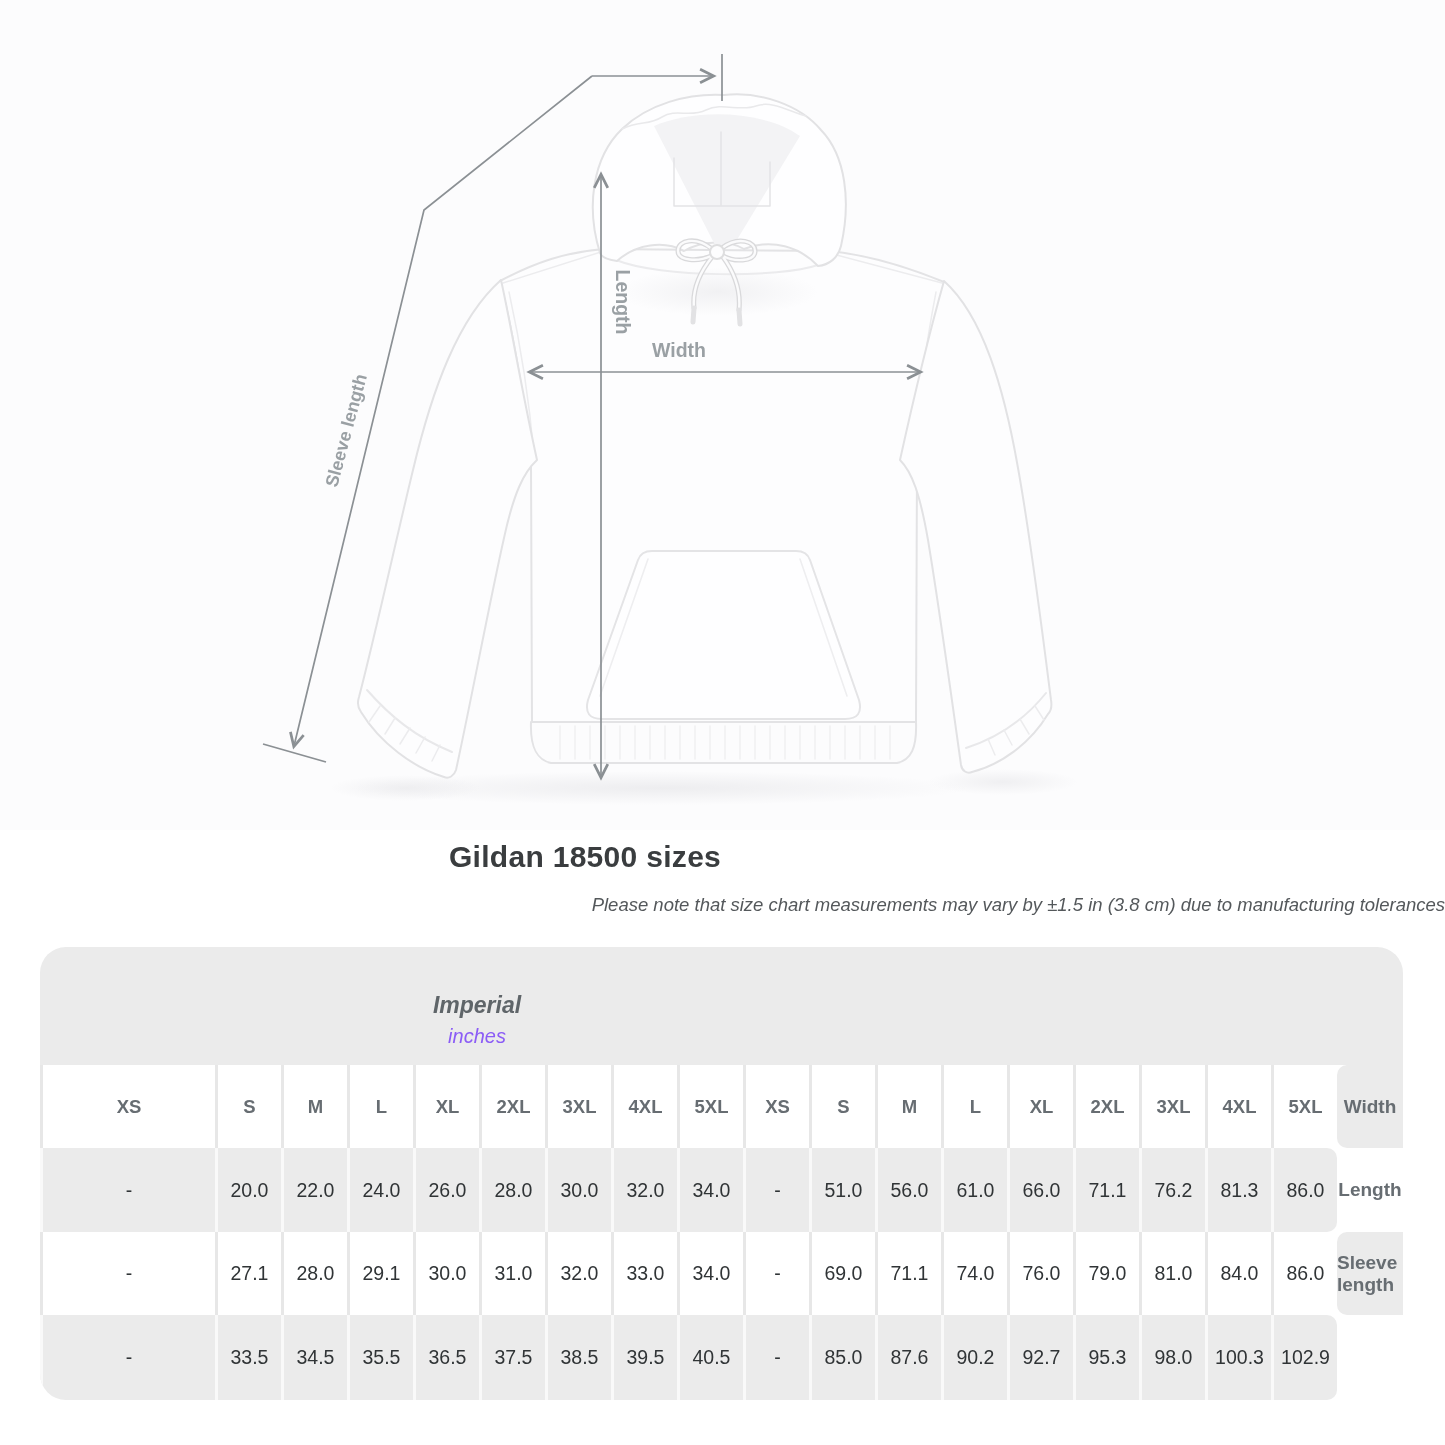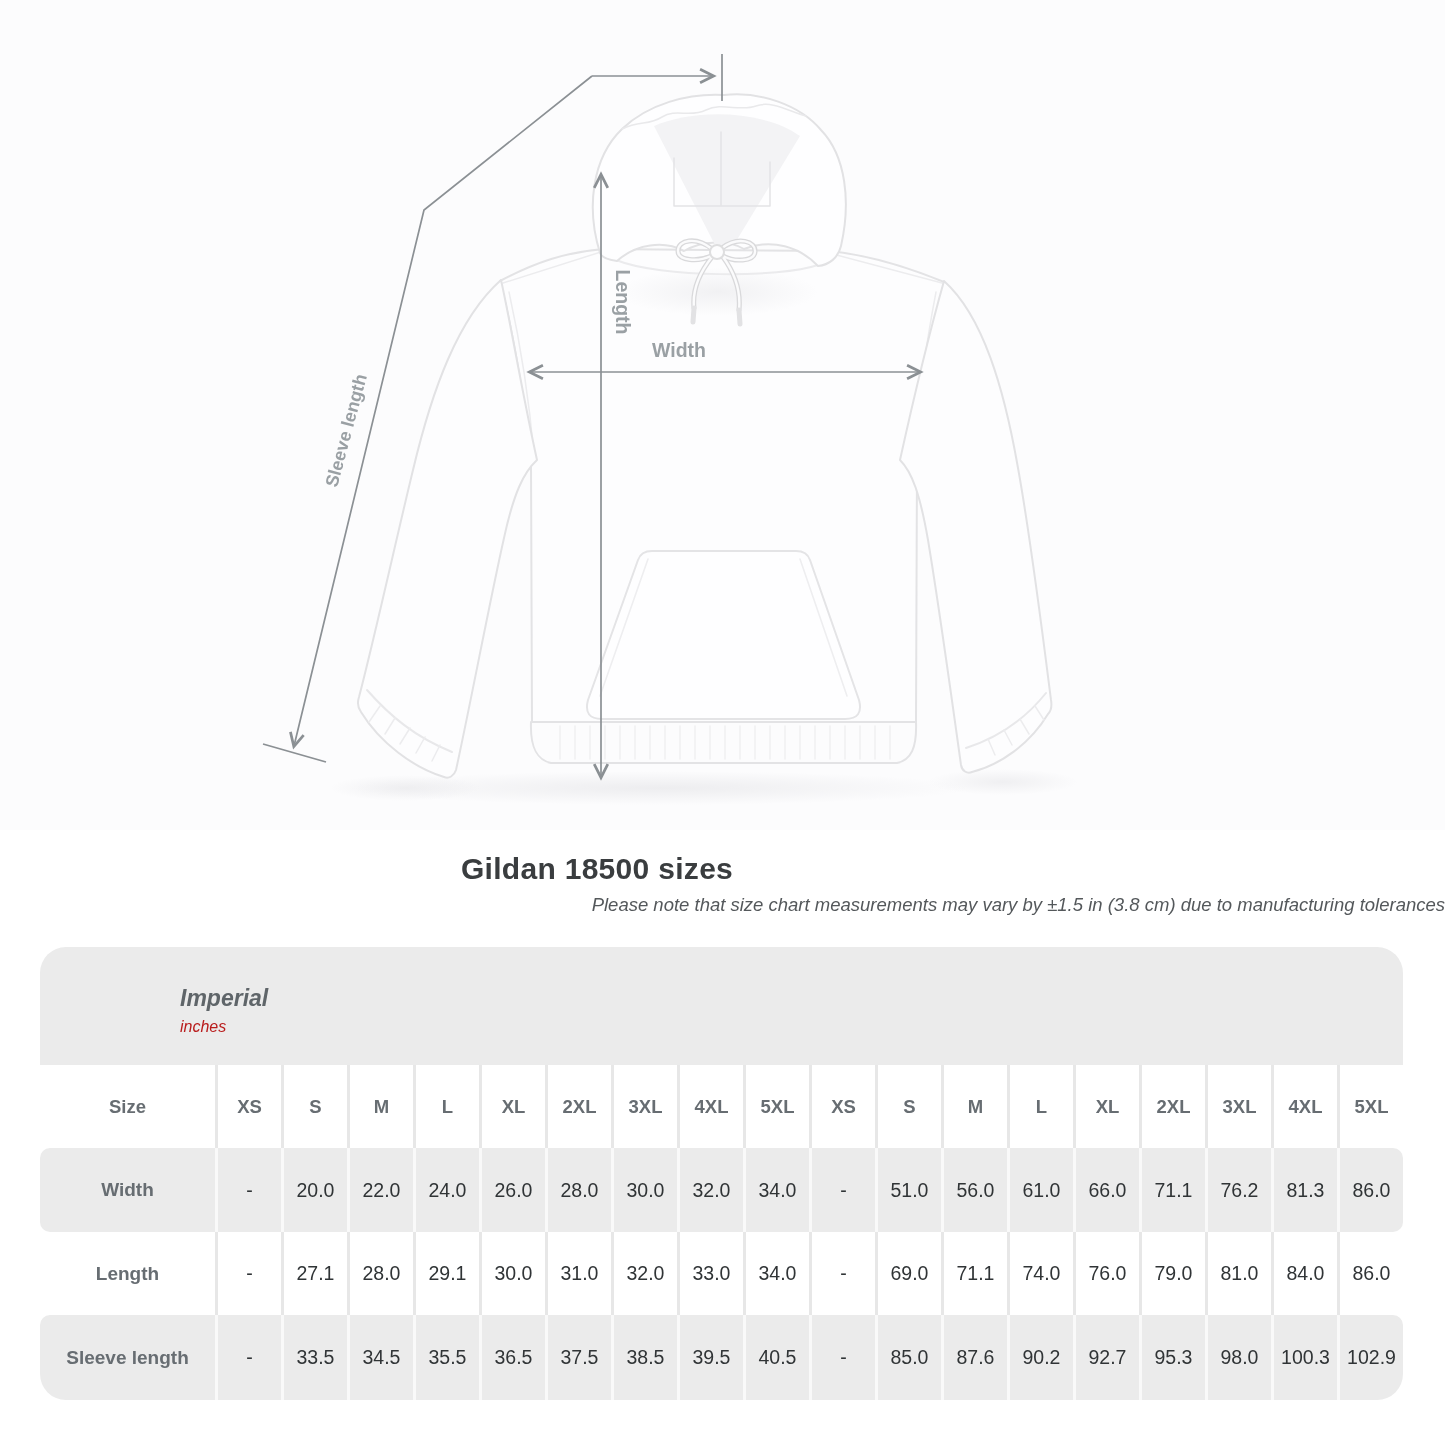--- a/index.html
+++ b/index.html
@@ -1,33 +1,33 @@
 <!DOCTYPE html>
 <html><head>
 <meta charset="utf-8">
 <style>
   html,body{margin:0;padding:0;background:#ffffff;}
   .page{position:relative;width:1445px;height:1445px;background:#ffffff;overflow:hidden;
         font-family:"Liberation Sans", sans-serif;}
   .photo-area{position:absolute;left:0;top:0;width:1445px;height:830px;background:#fcfcfd;}
-  .page-title{position:absolute;left:0;top:836px;width:1162px;margin:16px;text-align:center;
+  .page-title{position:absolute;left:0;top:836px;width:1162px;margin:4px;text-align:center;
         font-size:30px;font-weight:bold;color:#3a3d3f;letter-spacing:.3px;}
   .page-note{position:absolute;left:0;top:894px;width:1445px;margin:0;text-align:right;
         font-style:italic;font-size:18.5px;color:#54585b;}
 
   
   .size-table{position:absolute;left:40px;top:947px;width:1363px;height:453px;
         border-radius:26px;overflow:hidden;background:#ffffff;}
   .band{position:relative;width:100%;height:118px;background:#ebebeb;}
-  .band-group{position:absolute;top:4px;height:100%;display:flex;flex-direction:column;
-        align-items:flex-start;justify-content:center;gap:6px;}
+  .band-group{position:absolute;top:14px;height:100%;display:flex;flex-direction:column;
+        align-items:center;justify-content:center;gap:6px;}
   .band-imperial{left:140px;width:594px;}
   .band-metric{left:762px;width:594px;}
   .g-name{font-size:23px;font-weight:bold;font-style:italic;color:#5f6569;}
-  .g-unit{font-size:16px;font-style:italic;color:#b91c1c;}
+  .g-unit{font-size:20px;font-style:italic;color:#8b5cf6;}
 
   .grid{display:grid;width:100%;grid-template-columns:175px repeat(18,1fr);
         grid-template-rows:83px 84px 83px 85px;}
   .cell{display:flex;align-items:center;justify-content:center;background:#ffffff;
         font-size:19.5px;color:#303436;box-sizing:border-box;}
   .cell.sep{border-left:3px solid #e7e7e7;}
   .row-gray .cell{background:#ebebeb;}
   .row-gray .cell.sep{border-left-color:#f9f9f9;}
   .cell.hdr{font-weight:bold;font-size:18.5px;color:#676d72;}
   .cell.rowlab{font-weight:bold;font-size:19px;color:#676d72;}
@@ -139,21 +139,20 @@
   <p class="page-note">Please note that size chart measurements may vary by ±1.5 in (3.8 cm) due to manufacturing tolerances</p>
 
   <div class="size-table">
     <div class="band">
       <div class="band-group band-imperial">
         <div class="g-name">Imperial</div>
         <div class="g-unit">inches</div>
       </div>
     </div>
     <div class="grid">
-        <div class="cell hdr">Size</div>
         <div class="cell hdr sep">XS</div>
         <div class="cell hdr sep">S</div>
         <div class="cell hdr sep">M</div>
         <div class="cell hdr sep">L</div>
         <div class="cell hdr sep">XL</div>
         <div class="cell hdr sep">2XL</div>
         <div class="cell hdr sep">3XL</div>
         <div class="cell hdr sep">4XL</div>
         <div class="cell hdr sep">5XL</div>
         <div class="cell hdr sep">XS</div>

